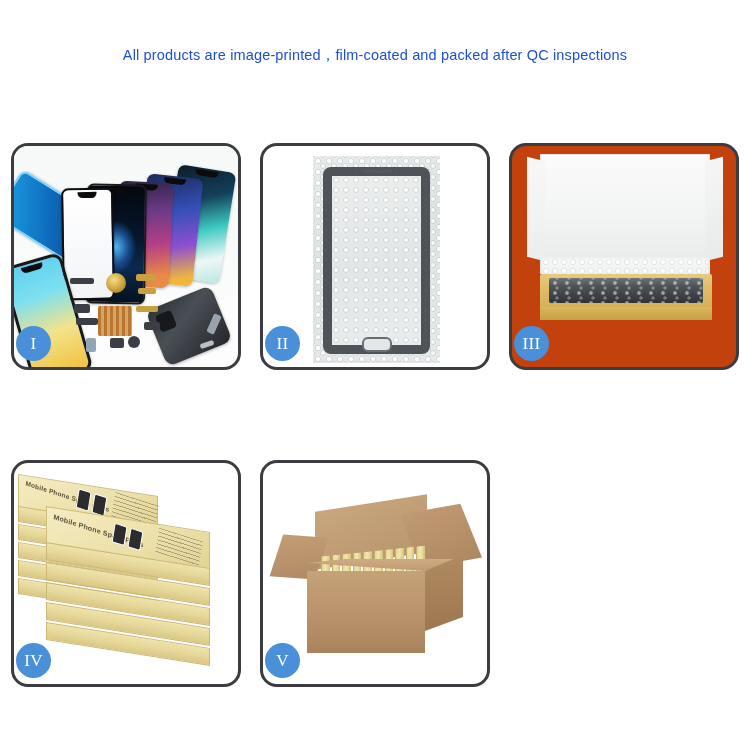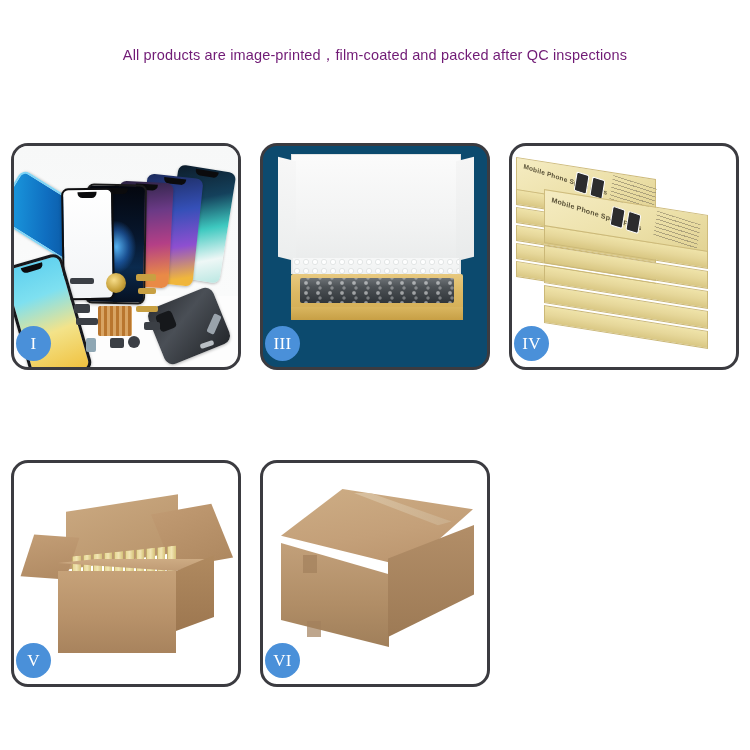--- a/index.html
+++ b/index.html
@@ -17,21 +17,21 @@
     font-size: 34px;
     letter-spacing: 1.2px;
     font-weight: 700;
     color: #0c0c0c;
     font-family: "Liberation Sans", sans-serif;
     white-space: nowrap;
   }
   .subtitle {
     margin-top: 12px;
     font-size: 14.5px;
-    color: #701a75;
+    color: #1d4ed8;
     letter-spacing: .15px;
     white-space: nowrap;
   }
 
   
   .grid {
     position: absolute;
     left: 11px; top: 143px;
     width: 728px;
     display: grid;
@@ -182,21 +182,21 @@
     content:""; position:absolute; left:50%; top:-6px; transform:translateX(-50%);
     width:30px; height:3px; background:#55595d; border-radius:2px;
   }
   .glassplate::after { 
     content:""; position:absolute; left:50%; bottom:-7px; transform:translateX(-50%);
     width:26px; height:11px; border:2px solid #6a6e72; border-radius:6px;
     background:#e4e7e7;
   }
 
   
-  .p3 { background:#0c4a6e;text-align:center; }
+  .p3 { background:#c2410c;text-align:center; }
   .lidflap {
     position:absolute; left:28px; top:8px; width:170px; height:120px;
     background: linear-gradient(180deg,#fbfbfb 0%, #f2f3f3 55%, #e8eaea 100%);
     border:1px solid #e3e5e5;
   }
   .lidflap::before {
     content:""; position:absolute; left:-14px; top:4px; width:18px; height:100px;
     background: linear-gradient(180deg,#f7f7f7,#eceeee);
     transform: skewY(14deg);
   }
@@ -379,20 +379,28 @@
         <div class="part" style="left:96px;top:192px;width:14px;height:10px;"></div>
         <div class="part" style="left:114px;top:190px;width:12px;height:12px;border-radius:50%;"></div>
         <div class="part" style="left:72px;top:192px;width:10px;height:14px;background:#8fa7b4;"></div>
         <div class="part" style="left:130px;top:176px;width:16px;height:8px;"></div>
         <div class="part" style="left:196px;top:168px;width:8px;height:20px;background:#9aa3ab;transform:rotate(24deg);"></div>
         <div class="part" style="left:186px;top:196px;width:14px;height:5px;background:#b9bfc4;transform:rotate(-18deg);"></div>
       </div>
       <div class="badge">I</div>
     </div>
 
+    <div class="panel p2">
+      <div class="stage">
+        <div class="bubblewrap">
+          <div class="glassplate"></div>
+        </div>
+      </div>
+      <div class="badge">II</div>
+    </div>
 
     <div class="panel p3">
       <div class="stage">
         <div class="lidflap"></div>
         <div class="foam"></div>
         <div class="boxtray">
           <div class="inner"></div>
           <div class="lip"></div>
         </div>
       </div>
@@ -450,26 +458,15 @@
           <span class="ybar"></span>
           <span class="ybar"></span>
         </div>
         <div class="c-rim"></div>
         <div class="c-front"></div>
         <div class="c-side"></div>
       </div>
       <div class="badge">V</div>
     </div>
 
-    <div class="panel p6">
-      <div class="stage">
-        <div class="s-top"></div>
-        <div class="s-tape"></div>
-        <div class="s-front"></div>
-        <div class="s-side"></div>
-        <div class="s-seam" style="left:40px;top:92px;width:14px;height:18px;"></div>
-        <div class="s-seam" style="left:44px;top:158px;width:14px;height:16px;"></div>
-      </div>
-      <div class="badge">VI</div>
-    </div>
 
   </div>
 </div>
 
 </body></html>

